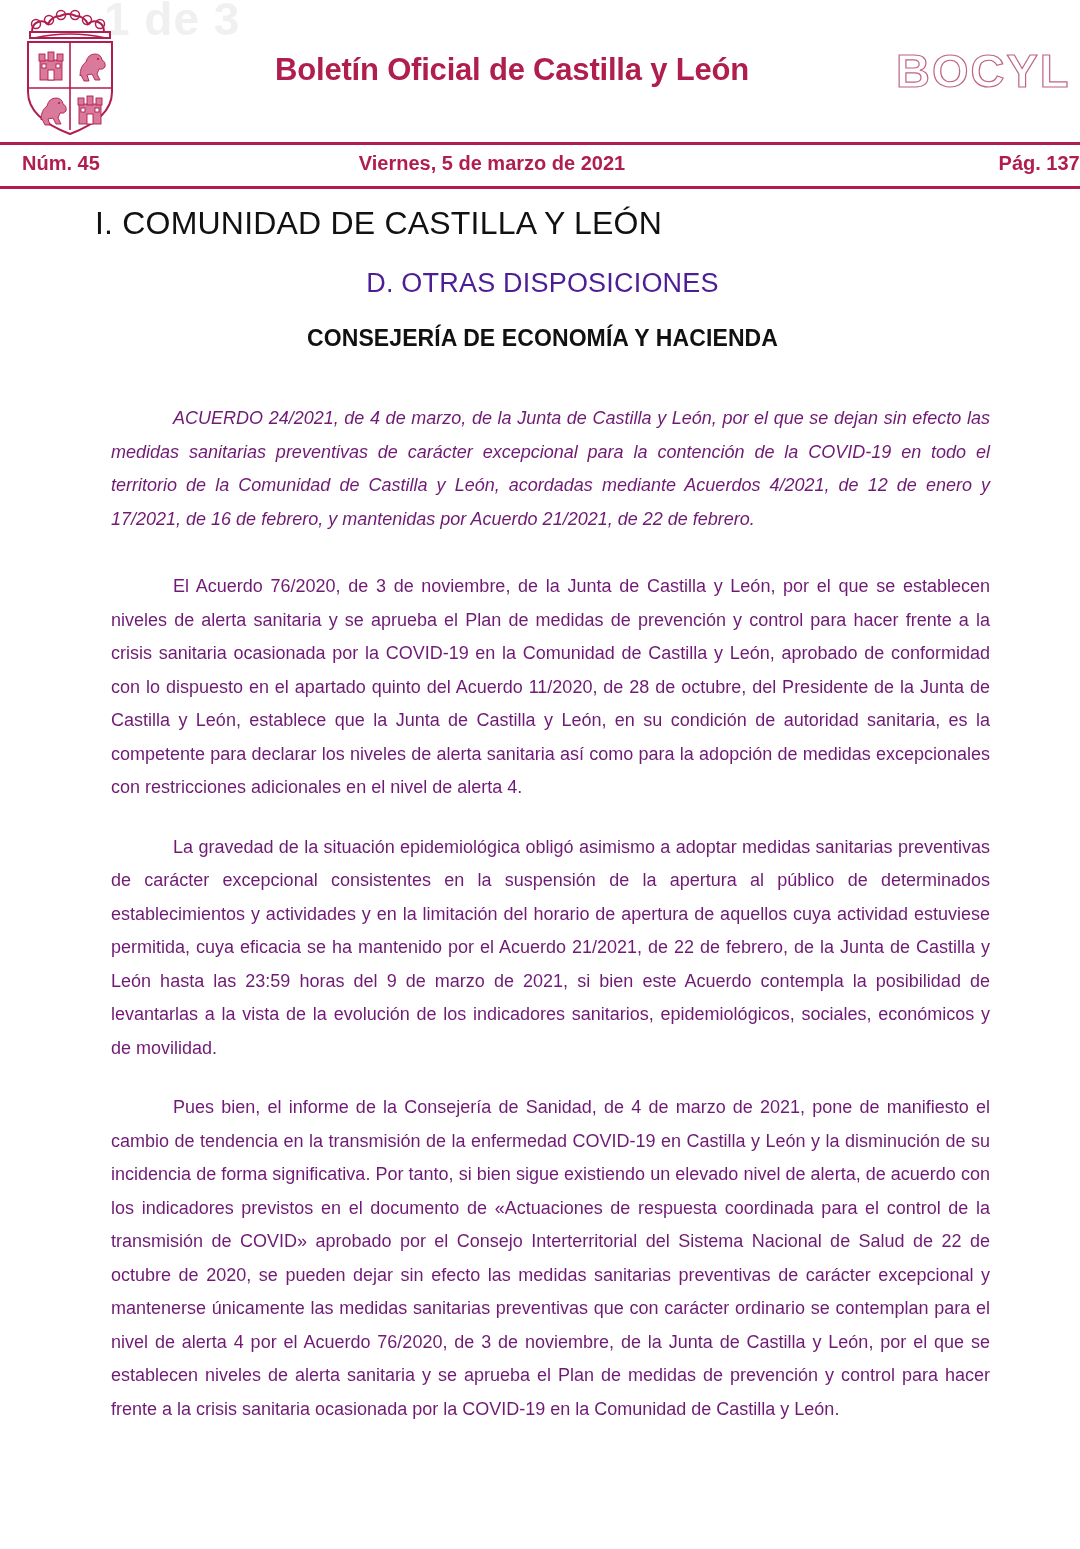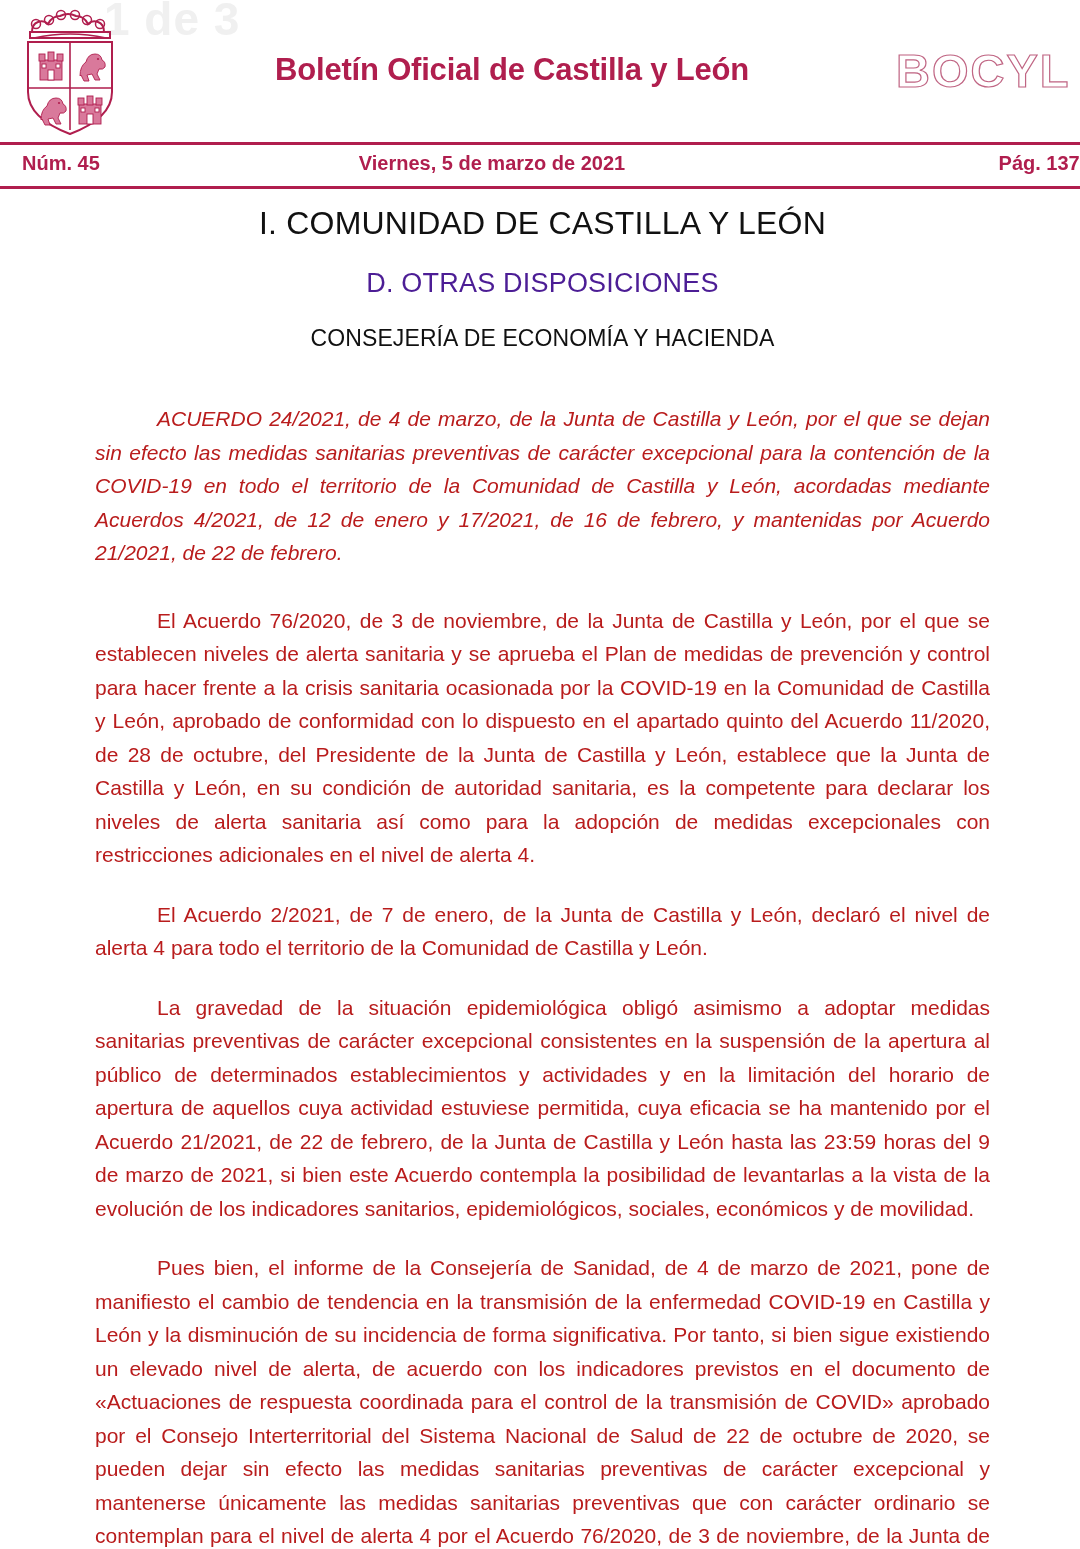--- a/index.html
+++ b/index.html
@@ -110,52 +110,51 @@
   
   .doc {
     position: absolute;
     left: 95px;
     top: 205px;
     width: 895px;
     z-index: 1;
   }
 
   .h-section {
-    text-align: center;
     font-size: 32px;
     font-weight: 400;
     letter-spacing: 0.2px;
     margin: 0 0 26px 0;
     color: #111;
   }
   .h-subsection {
     text-align: center;
     font-size: 27px;
     font-weight: 400;
     letter-spacing: 0.2px;
     margin: 0 0 26px 0;
     color: #4c1d95;
   }
   .h-department {
     text-align: center;
     font-size: 23px;
-    font-weight: 400;
+    font-weight: 700;
     letter-spacing: 0.1px;
     margin: 0 0 50px 0;
     color: #111;
   }
 
   p.para {
-    margin: 0 0 26px 0;
-    font-size: 21px;
+    margin: 0 0 26px 16px;
+    font-size: 18px;
     line-height: 33.5px;
     text-align: justify;
     text-justify: inter-word;
     text-indent: 62px;
-    color: #b91c1c;
+    color: #701a75;
     hyphens: none;
   }
   p.para.abstract {
     font-style: italic;
     margin-bottom: 34px;
   }
   p.para:last-child { margin-bottom: 0; }
 </style>
 </head>
 <body>
@@ -239,17 +238,16 @@
 <div class="rule rule-bottom"></div>
 
 <main class="doc">
 
   <h1 class="h-section">I. COMUNIDAD DE CASTILLA Y LEÓN</h1>
   <h2 class="h-subsection">D. OTRAS DISPOSICIONES</h2>
   <h3 class="h-department">CONSEJERÍA DE ECONOMÍA Y HACIENDA</h3>
 
   <p class="para abstract">ACUERDO 24/2021, de 4 de marzo, de la Junta de Castilla y León, por el que se dejan sin efecto las medidas sanitarias preventivas de carácter excepcional para la contención de la COVID-19 en todo el territorio de la Comunidad de Castilla y León, acordadas mediante Acuerdos 4/2021, de 12 de enero y 17/2021, de 16 de febrero, y mantenidas por Acuerdo 21/2021, de 22 de febrero.</p>
   <p class="para">El Acuerdo 76/2020, de 3 de noviembre, de la Junta de Castilla y León, por el que se establecen niveles de alerta sanitaria y se aprueba el Plan de medidas de prevención y control para hacer frente a la crisis sanitaria ocasionada por la COVID-19 en la Comunidad de Castilla y León, aprobado de conformidad con lo dispuesto en el apartado quinto del Acuerdo 11/2020, de 28 de octubre, del Presidente de la Junta de Castilla y León, establece que la Junta de Castilla y León, en su condición de autoridad sanitaria, es la competente para declarar los niveles de alerta sanitaria así como para la adopción de medidas excepcionales con restricciones adicionales en el nivel de alerta 4.</p>
-  <p class="para">El Acuerdo 2/2021, de 7 de enero, de la Junta de Castilla y León, declaró el nivel de alerta 4 para todo el territorio de la Comunidad de Castilla y León.</p>
   <p class="para">La gravedad de la situación epidemiológica obligó asimismo a adoptar medidas sanitarias preventivas de carácter excepcional consistentes en la suspensión de la apertura al público de determinados establecimientos y actividades y en la limitación del horario de apertura de aquellos cuya actividad estuviese permitida, cuya eficacia se ha mantenido por el Acuerdo 21/2021, de 22 de febrero, de la Junta de Castilla y León hasta las 23:59 horas del 9 de marzo de 2021, si bien este Acuerdo contempla la posibilidad de levantarlas a la vista de la evolución de los indicadores sanitarios, epidemiológicos, sociales, económicos y de movilidad.</p>
   <p class="para">Pues bien, el informe de la Consejería de Sanidad, de 4 de marzo de 2021, pone de manifiesto el cambio de tendencia en la transmisión de la enfermedad COVID-19 en Castilla y León y la disminución de su incidencia de forma significativa. Por tanto, si bien sigue existiendo un elevado nivel de alerta, de acuerdo con los indicadores previstos en el documento de «Actuaciones de respuesta coordinada para el control de la transmisión de COVID» aprobado por el Consejo Interterritorial del Sistema Nacional de Salud de 22 de octubre de 2020, se pueden dejar sin efecto las medidas sanitarias preventivas de carácter excepcional y mantenerse únicamente las medidas sanitarias preventivas que con carácter ordinario se contemplan para el nivel de alerta 4 por el Acuerdo 76/2020, de 3 de noviembre, de la Junta de Castilla y León, por el que se establecen niveles de alerta sanitaria y se aprueba el Plan de medidas de prevención y control para hacer frente a la crisis sanitaria ocasionada por la COVID-19 en la Comunidad de Castilla y León.</p>
 
 </main>
 
 </body></html>

